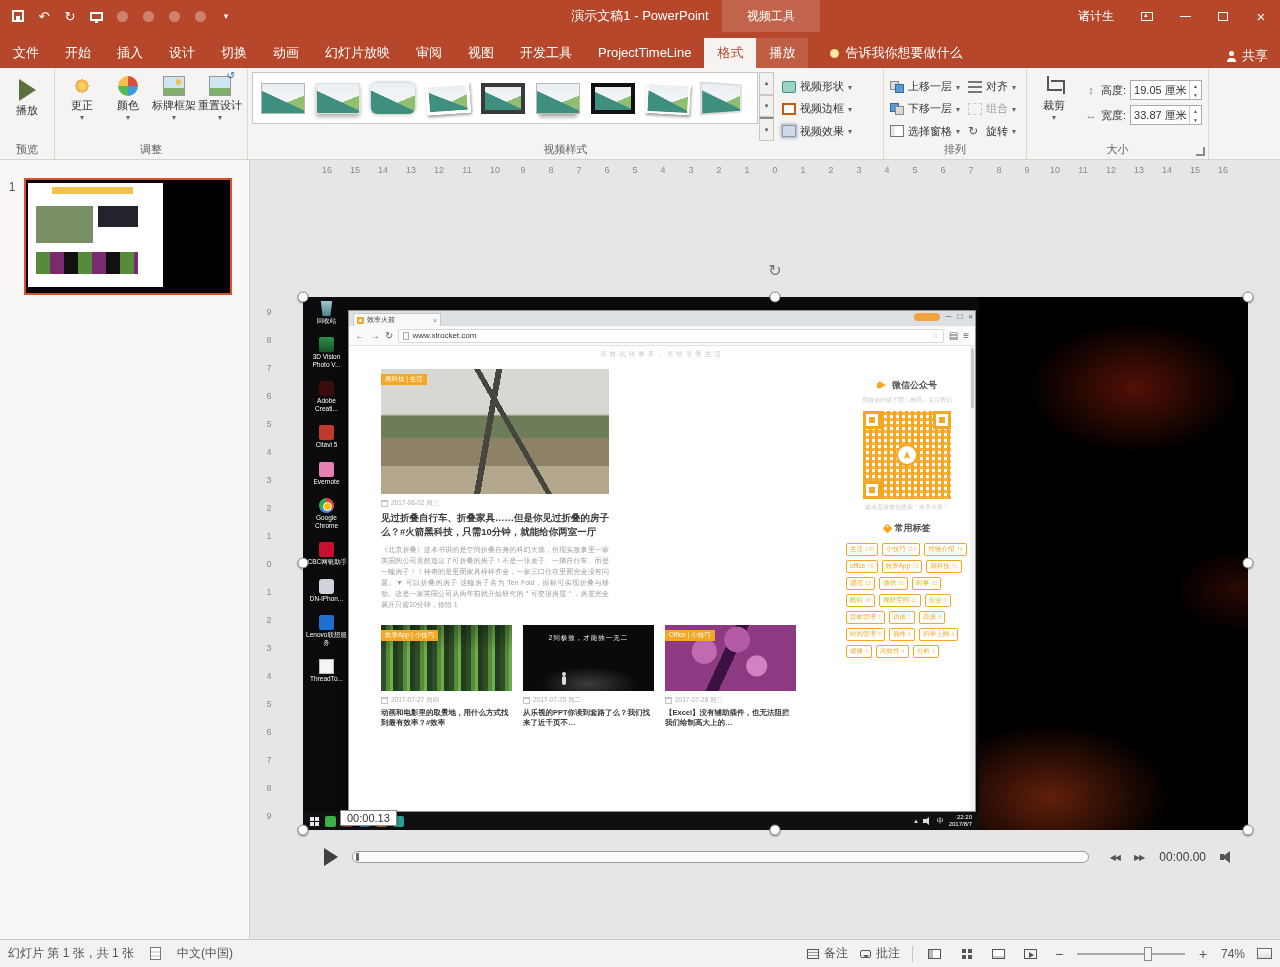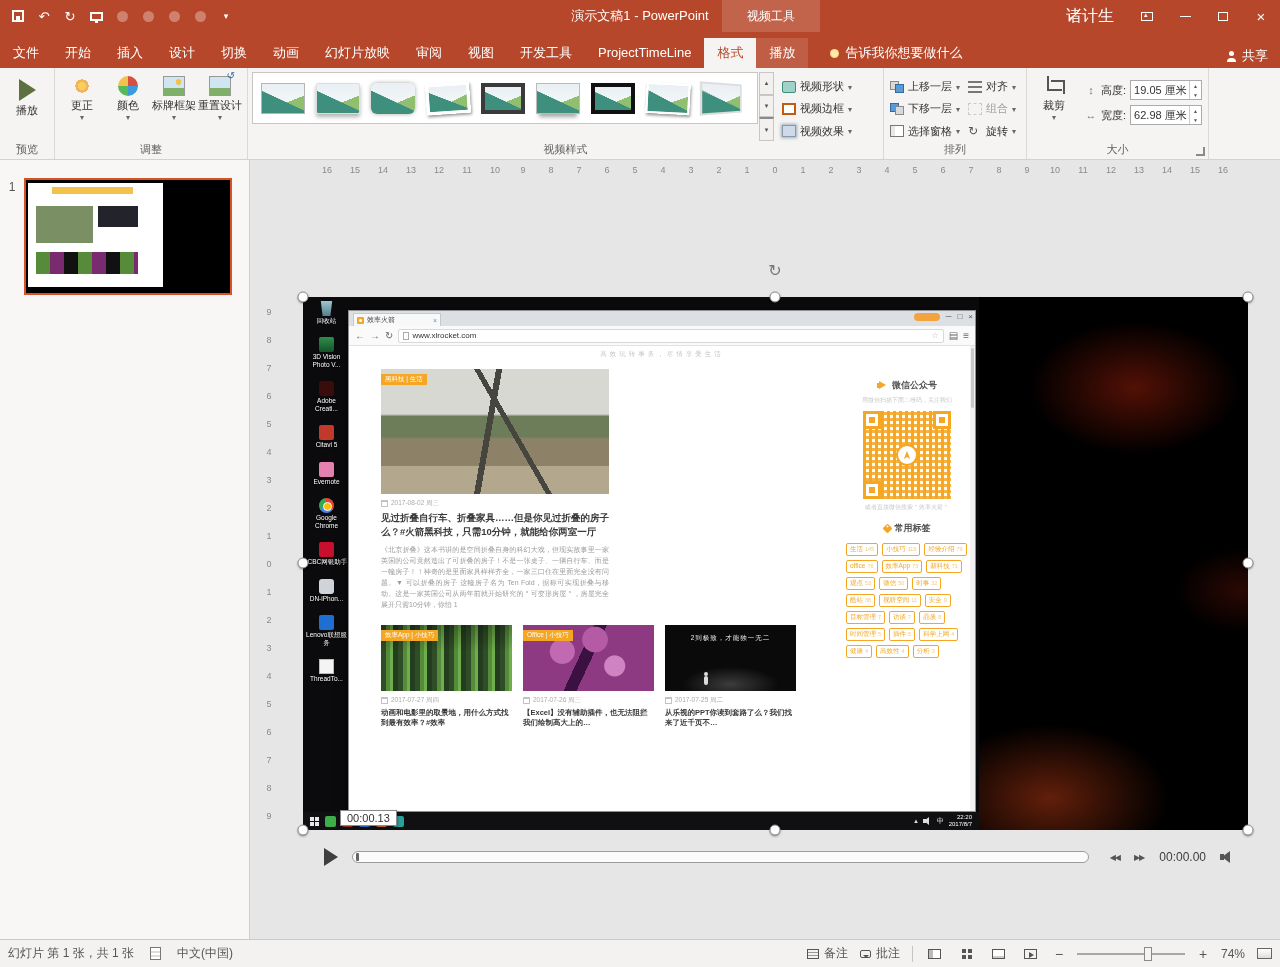--- a/index.html
+++ b/index.html
@@ -12,21 +12,21 @@
 .qicon{display:inline-flex;align-items:center;justify-content:center;width:16px;height:16px;font-size:13px;color:#fff;cursor:default}
 .save-icon{width:12px;height:12px;border:2px solid #fff;position:relative}
 .save-icon::after{content:'';position:absolute;left:2px;bottom:0;width:4px;height:4px;background:#fff}
 .slideshow-icon{width:13px;height:9px;border:2px solid #fff;position:relative}
 .slideshow-icon::after{content:'';position:absolute;left:3px;bottom:-4px;width:3px;height:2px;background:#fff}
 .qat-dim{width:11px;height:11px;border-radius:50%;background:rgba(255,255,255,.32)}
 .qat-caret{font-size:9px}
 .ctx-header{position:absolute;left:722px;top:0;width:98px;height:32px;background:rgba(255,255,255,.16);font-size:12px;display:flex;align-items:center;justify-content:center;z-index:2}
 .tb-title{position:absolute;left:0;right:0;top:0;height:32px;display:flex;align-items:center;justify-content:center;font-size:13px;z-index:1}
 .tb-right{margin-left:auto;display:flex;align-items:center;z-index:2}
-.tb-user{font-size:16px;margin-right:14px}
+.tb-user{font-size:12px;margin-right:14px}
 .wbtn{width:38px;height:32px;display:flex;align-items:center;justify-content:center;font-size:13px;color:#fff;cursor:default}
 .rbo{width:12px;height:9px;border:1px solid #fff;position:relative}
 .rbo::after{content:'▴';position:absolute;left:2px;top:-2px;font-size:7px;color:#fff}
 .w-min{width:11px;height:1px;background:#fff}
 .w-max{width:10px;height:9px;border:1px solid #fff}
 .wg{font-size:15px;line-height:1}
 
 
 .tabrow{height:36px;background:#B7472A;display:flex;align-items:flex-end;position:relative}
 .tabstrip{display:flex;align-items:flex-end;height:100%}
@@ -499,21 +499,21 @@
             <span class="ud">
                 <span>▲</span>
                 <span>▼</span>
               </span>
           </div>
         </div>
         <div class="sizerow">
           <span class="dim-icon">↔</span>
           <span>宽度:</span>
           <div class="spin">
-            <span class="val">62.98 厘米</span>
+            <span class="val">33.87 厘米</span>
             <span class="ud">
                 <span>▲</span>
                 <span>▼</span>
               </span>
           </div>
         </div>
       </div>
       <div class="glabel">大小</div>
       <div class="dlaunch"></div>
     </div>
@@ -690,39 +690,39 @@
                       <div class="aimg img-bamboo">
                         <span class="badge">效率App | 小技巧</span>
                       </div>
                       <div class="adate">
                           <span class="cal-icon"></span>
                           <span>2017-07-27 周四</span>
                         </div>
                       <div class="atitle">动画和电影里的取景地，用什么方式找到最有效率？#效率</div>
                     </div>
                     <div class="scard">
-                      <div class="aimg img-map">
-                        <span class="badge">Office | 小技巧</span>
-                      </div>
-                      <div class="adate">
-                          <span class="cal-icon"></span>
-                          <span>2017-07-26 周三</span>
-                        </div>
-                      <div class="atitle">【Excel】没有辅助插件，也无法阻拦我们绘制高大上的…</div>
-                    </div>
-                    <div class="scard">
                       <div class="aimg img-stage">
                         <div class="stage-text">2到极致，才能独一无二</div>
                         <span class="presenter"></span>
                       </div>
                       <div class="adate">
                           <span class="cal-icon"></span>
                           <span>2017-07-25 周二</span>
                         </div>
                       <div class="atitle">从乐视的PPT你读到套路了么？我们找来了近千页不…</div>
+                    </div>
+                    <div class="scard">
+                      <div class="aimg img-map">
+                        <span class="badge">Office | 小技巧</span>
+                      </div>
+                      <div class="adate">
+                          <span class="cal-icon"></span>
+                          <span>2017-07-26 周三</span>
+                        </div>
+                      <div class="atitle">【Excel】没有辅助插件，也无法阻拦我们绘制高大上的…</div>
                     </div>
                   </div>
                 </div>
 
                 <div class="site-side">
                   <div class="sb-head">
                       <span class="horn-icon"></span>
                       <span>微信公众号</span>
                     </div>
                   <div class="sb-hint">用微信扫描下面二维码，关注我们</div>

